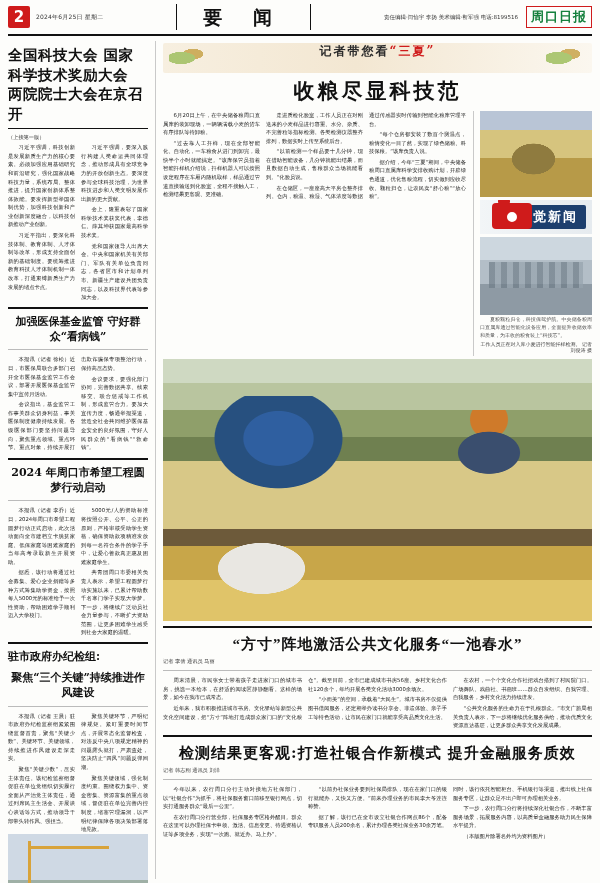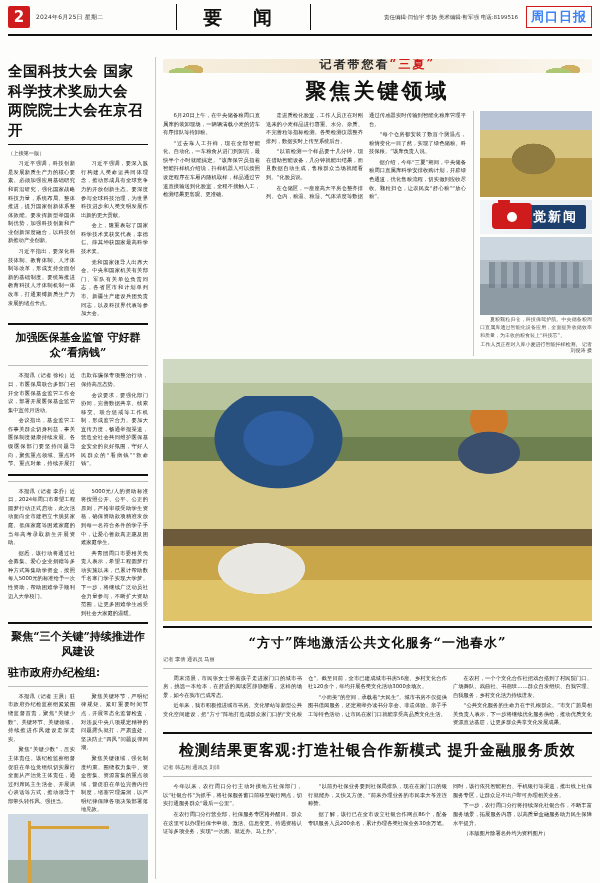--- a/index.html
+++ b/index.html
@@ -25,27 +25,27 @@
   .section-title{
     font-family:"DejaVu Serif","Liberation Serif",serif;
     font-size:19px;font-weight:bold;letter-spacing:12px;
     border-left:1px solid #111;border-right:1px solid #111;
     padding:0 26px;line-height:26px;
   }
   .masthead-right{display:flex;align-items:center;gap:8px;flex:0 0 auto;}
   .credits{font-size:5.5px;color:#333;text-align:right;line-height:1.5;white-space:nowrap;}
   .paper-logo{
     font-family:"DejaVu Serif","Liberation Serif",serif;
-    font-size:13px;font-weight:bold;color:#3b82f6;letter-spacing:1px;
+    font-size:13px;font-weight:bold;color:#15803d;letter-spacing:1px;
     border:1px solid #cf1b1b;padding:1px 4px;
   }
 
   
   .cols{display:flex;gap:7px;margin-top:5px;height:838px;}
-  .col{position:relative;margin-top:16px;}
+  .col{position:relative;}
   .c1{width:140px;}
   .c3{flex:1;}
 
   .rule-v{border-left:1px solid #c9c9c9;}
 
   h1.head-main{
     font-family:"DejaVu Serif","Liberation Serif",serif;
     font-size:14.5px;line-height:1.35;margin:4px 0 5px;font-weight:bold;letter-spacing:.5px;
   }
   h2.head-sub{
@@ -64,23 +64,23 @@
     word-break:break-all;
   }
   .body-text.c2cols{column-count:2;}
   .body-text.c3cols{column-count:3;}
   .body-text p{margin:0 0 2px;text-indent:2em;}
 
   .byline{font-size:5.2px;color:#444;margin:2px 0;}
 
   
   .feature-banner{
-    position:relative;height:14px;margin:2px 0 2px;
+    position:relative;height:30px;margin:2px 0 2px;
     background:linear-gradient(90deg,#f7efe0 0%,#f3e7d2 45%,#fbf7ef 100%);
-    display:flex;align-items:flex-end;justify-content:center;
+    display:flex;align-items:flex-start;justify-content:center;
     border-radius:2px;overflow:hidden;
   }
   .feature-banner .bnr-text{
     font-family:"DejaVu Serif","Liberation Serif",serif;
     font-size:12px;font-weight:bold;letter-spacing:2px;color:#2b2b2b;
   }
   .feature-banner .bnr-text .red{color:#cf1b1b;}
   .feature-banner .leaf{
     position:absolute;left:6px;top:3px;width:40px;height:20px;
     background:radial-gradient(ellipse at 30% 60%, #9fbf5f 0 35%, transparent 36%),
@@ -222,31 +222,32 @@
       <div class="rule-h dbl"></div>
       <h2 class="head-sub">加强医保基金监管 守好群众“看病钱”</h2>
       <div class="rule-h thin"></div>
       <div class="body-text c2cols">
         <p>本报讯（记者 徐松）近日，市医保局联合多部门召开全市医保基金监管工作会议，部署开展医保基金监管集中宣传月活动。</p>
         <p>会议指出，基金监管工作事关群众切身利益，事关医保制度健康持续发展。各级医保部门要坚持问题导向，聚焦重点领域、重点环节、重点对象，持续开展打击欺诈骗保专项整治行动，保持高压态势。</p>
         <p>会议要求，要强化部门协同，完善数据共享、线索移交、联合惩戒等工作机制，形成监管合力。要加大宣传力度，畅通举报渠道，营造全社会共同维护医保基金安全的良好氛围，守好人民群众的“看病钱”“救命钱”。</p>
       </div>
 
       <div class="rule-h dbl"></div>
+      <h2 class="head-sub">2024 年周口市希望工程圆梦行动启动</h2>
       <div class="rule-h thin"></div>
       <div class="body-text c2cols">
         <p>本报讯（记者 李乔）近日，2024年周口市希望工程圆梦行动正式启动，此次活动面向全市建档立卡脱贫家庭、低保家庭等困难家庭的当年高考录取新生开展资助。</p>
         <p>据悉，该行动将通过社会募集、爱心企业捐赠等多种方式筹集助学资金，按照每人5000元的标准给予一次性资助，帮助困难学子顺利迈入大学校门。</p>
         <p>5000元/人的资助标准将按照公开、公平、公正的原则，严格审核受助学生资格，确保资助款项精准发放到每一名符合条件的学子手中，让爱心善款真正惠及困难家庭学生。</p>
         <p>共青团周口市委相关负责人表示，希望工程圆梦行动实施以来，已累计帮助数千名寒门学子实现大学梦。下一步，将继续广泛动员社会力量参与，不断扩大资助范围，让更多困难学生感受到社会大家庭的温暖。</p>
       </div>
 
       <div class="rule-h dbl"></div>
+      <h2 class="head-sub left">驻市政府办纪检组:</h2>
       <h2 class="head-sub">聚焦“三个关键”持续推进作风建设</h2>
-      <h2 class="head-sub left">驻市政府办纪检组:</h2>
       <div class="rule-h thin"></div>
       <div class="body-text c2cols">
         <p>本报讯（记者 王晨）驻市政府办纪检监察组紧紧围绕监督首责，聚焦“关键少数”、关键环节、关键领域，持续推进作风建设走深走实。</p>
         <p>聚焦“关键少数”，压实主体责任。该纪检监察组督促驻在单位党组织切实履行全面从严治党主体责任，通过列席民主生活会、开展谈心谈话等方式，推动领导干部带头转作风、强担当。</p>
         <p>聚焦关键环节，严明纪律规矩。紧盯重要时间节点，开展常态化监督检查，对违反中央八项规定精神的问题露头就打，严肃查处，坚决防止“四风”问题反弹回潮。</p>
         <p>聚焦关键领域，强化制度约束。围绕权力集中、资金密集、资源富集的重点领域，督促驻在单位完善内控制度，堵塞管理漏洞，以严明纪律保障各项决策部署落地见效。</p>
       </div>
 
       <div class="photo ph-construct"></div>
 
@@ -254,21 +255,21 @@
 
     <div class="col c3 rule-v" style="padding-left:7px;">
 
       <div class="feature-banner">
         <div class="leaf"></div>
         <div class="leaf r"></div>
         <div class="bnr-text">
           <span>记者带您看</span><span class="red">“三夏”</span>
         </div>
       </div>
-      <h1 class="feature-title">聚焦关键领域</h1>
+      <h1 class="feature-title">收粮尽显科技范</h1>
 
       <div style="display:flex;gap:7px;">
 
         <div style="flex:1;">
           <div class="body-text c3cols">
             <p>6月20日上午，在中央储备粮周口直属库的装卸现场，一辆辆满载小麦的货车有序排队等待卸粮。</p>
             <p>“过去靠人工扦样，现在全部智能化、自动化，一车粮食从进门到卸完，最快半个小时就能搞定。”该库保管员指着智能扦样机介绍说，扦样机器人可以按照设定程序在车厢内随机取样，样品通过管道直接输送到化验室，全程不接触人工，检测结果更客观、更准确。</p>
             <p>走进质检化验室，工作人员正在对刚送来的小麦样品进行容重、水分、杂质、不完善粒等指标检测。各类检测仪器整齐排列，数据实时上传至系统后台。</p>
             <p>“以前检测一个样品要十几分钟，现在借助智能设备，几分钟就能出结果，而且数据自动生成，售粮群众当场就能看到。”化验员说。</p>
             <p>在仓储区，一座座高大平房仓整齐排列。仓内，粮温、粮湿、气体浓度等数据通过传感器实时传输到智能化粮库管理平台。</p>
@@ -288,21 +289,21 @@
             <p>夏粮颗粒归仓，科技保驾护航。中央储备粮周口直属库通过智能化设备应用，全面提升收储效率和质量，为丰收的粮食装上“科技芯”。</p>
           </div>
           <div class="cap">工作人员正在对入库小麦进行智能扦样检测。 记者 刘俊涛 摄</div>
         </div>
       </div>
 
       <div class="photo ph-field" style="margin-top:3px;"></div>
       <div class="photo ph-grain"></div>
 
       <div class="rule-h dbl"></div>
-      <h2 class="head-sub" style="font-size:13px;letter-spacing:1px;">“方寸”阵地激活公共文化服务“一池春水”</h2>
+      <h2 class="head-sub" style="font-size:15px;letter-spacing:1px;font-family:Liberation Serif, serif;">“方寸”阵地激活公共文化服务“一池春水”</h2>
       <div class="byline">记者 李倩 通讯员 马丽</div>
       <div class="rule-h thin"></div>
       <div class="body-text c3cols">
         <p>周末清晨，市民张女士带着孩子走进家门口的城市书房，挑选一本绘本，在舒适的阅读区静静翻看。这样的场景，如今在我市已成常态。</p>
         <p>近年来，我市积极推进城市书房、文化驿站等新型公共文化空间建设，把“方寸”阵地打造成群众家门口的“文化粮仓”。截至目前，全市已建成城市书房56座、乡村文化合作社120余个，年均开展各类文化活动3000余场次。</p>
         <p>“小而美”的空间，承载着“大民生”。城市书房不仅提供图书借阅服务，还定期举办读书分享会、非遗体验、亲子手工等特色活动，让市民在家门口就能享受高品质文化生活。</p>
         <p>在农村，一个个文化合作社把戏台搭到了村民院门口。广场舞队、戏曲社、书画班……群众自发组织、自我管理、自我服务，乡村文化活力持续迸发。</p>
         <p>“公共文化服务的生命力在于扎根群众。”市文广旅局相关负责人表示，下一步将继续优化服务供给，推动优质文化资源直达基层，让更多群众共享文化发展成果。</p>
       </div>
 

